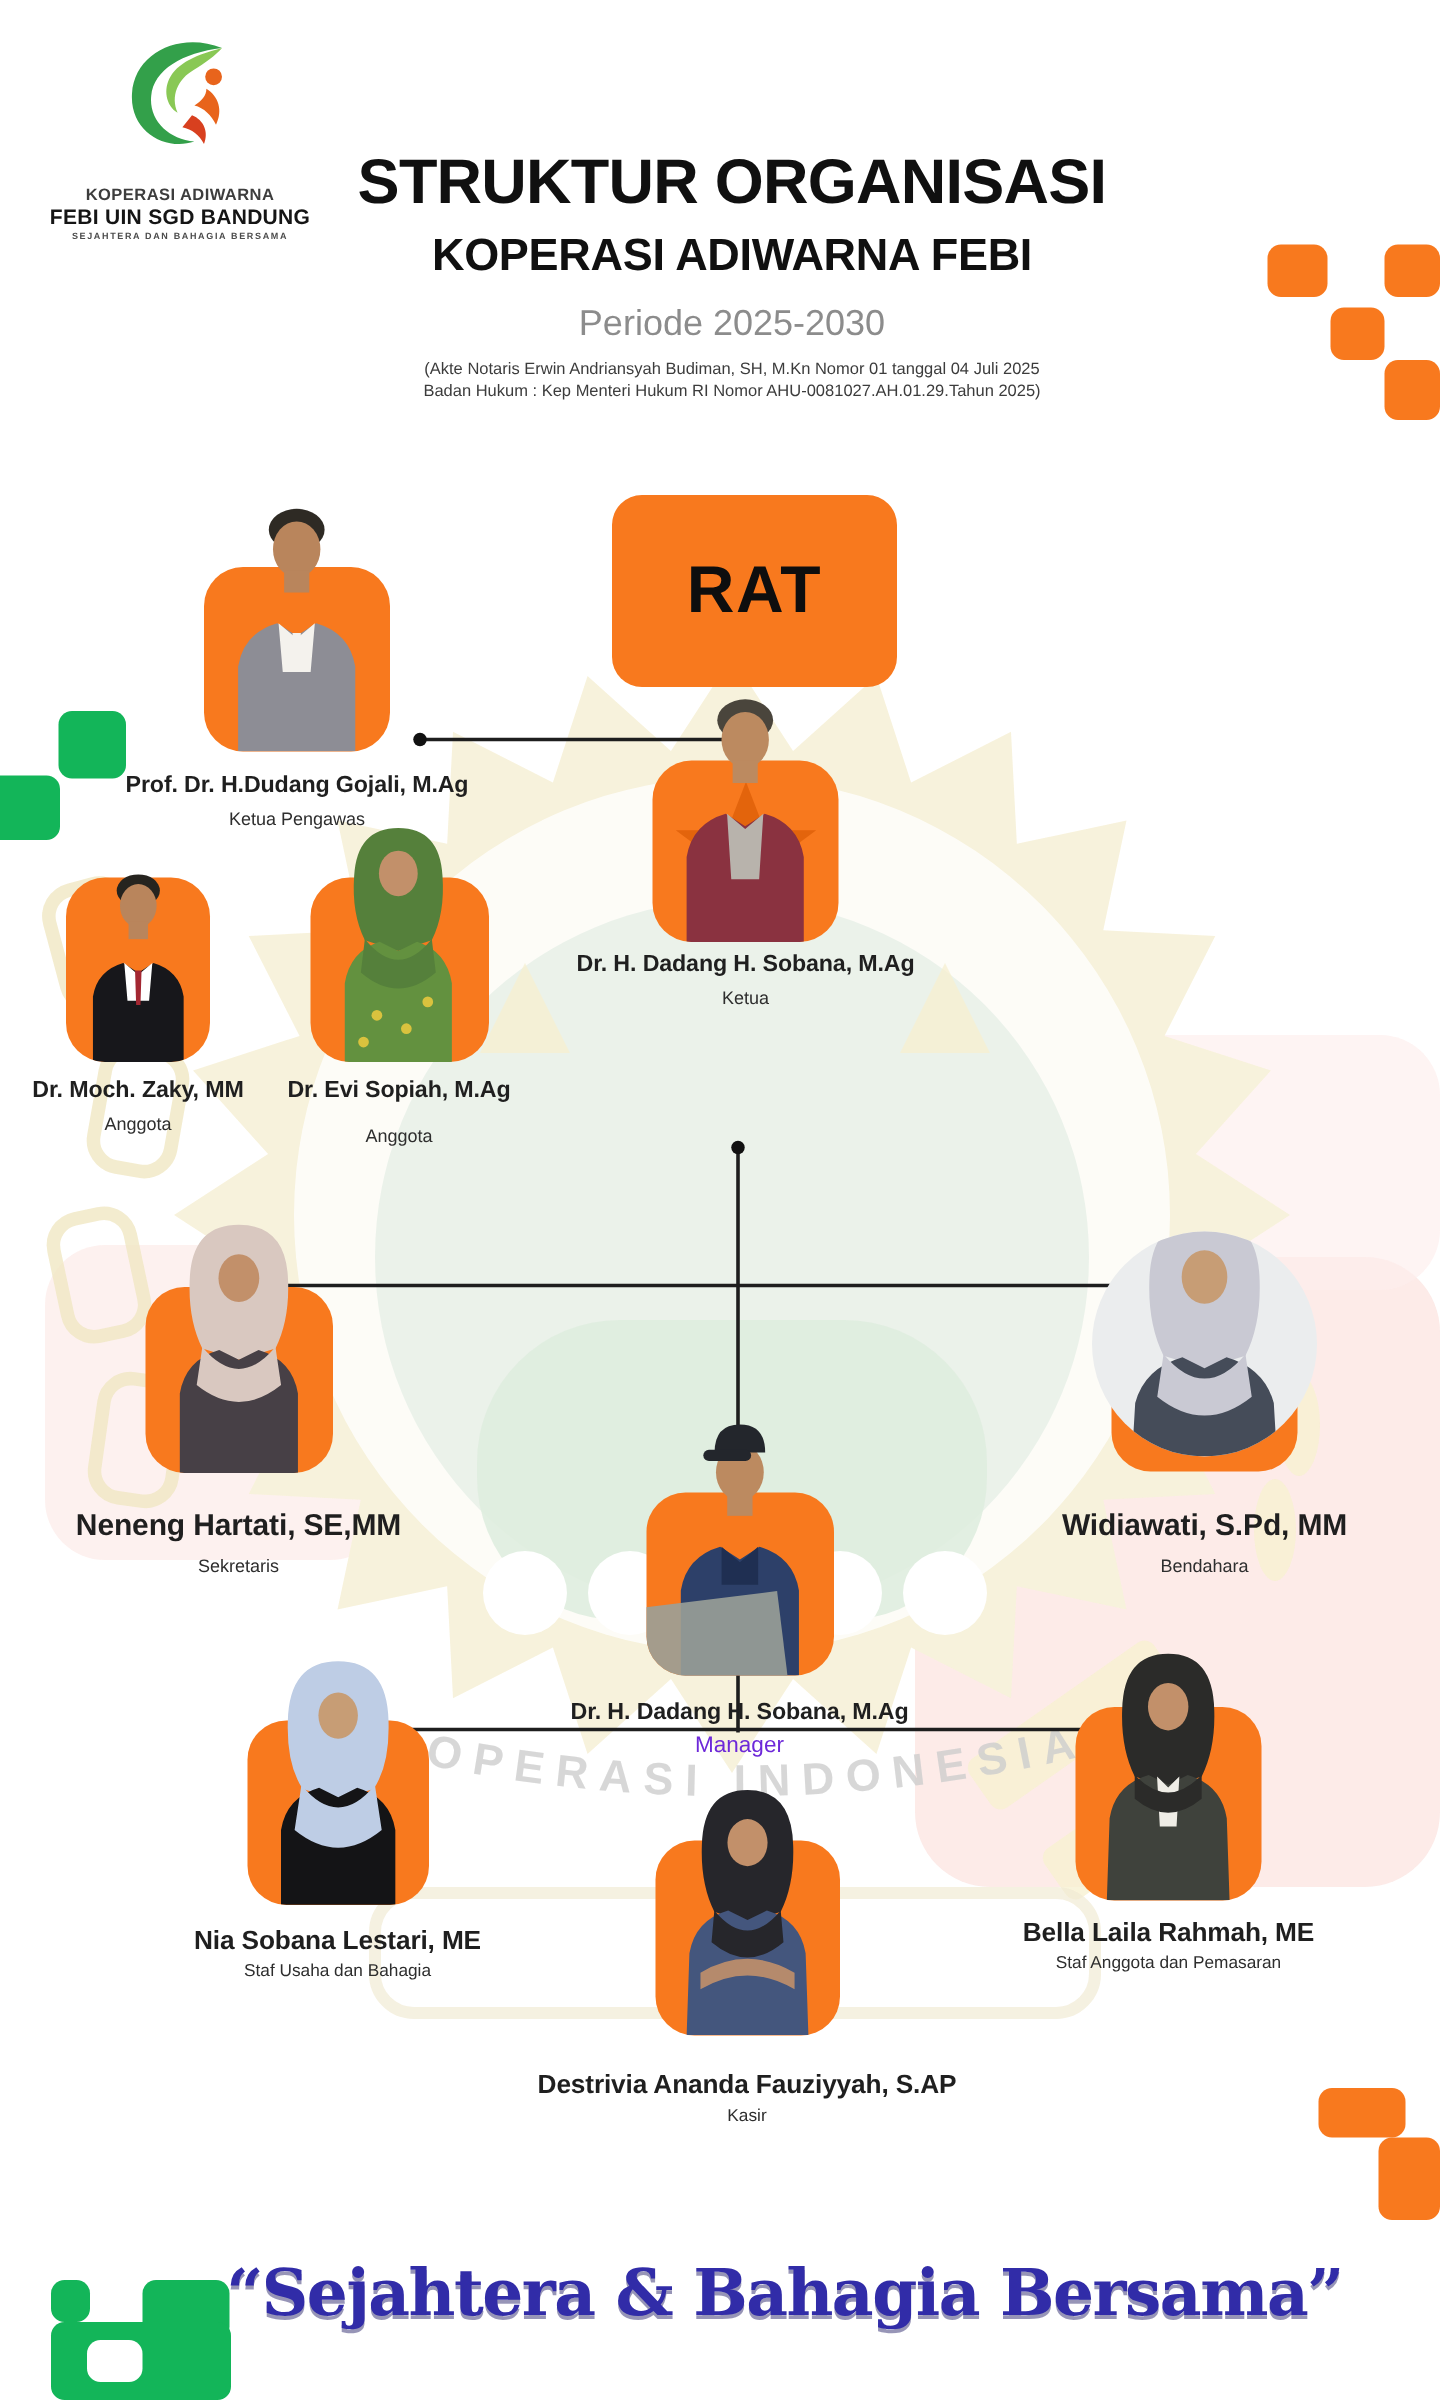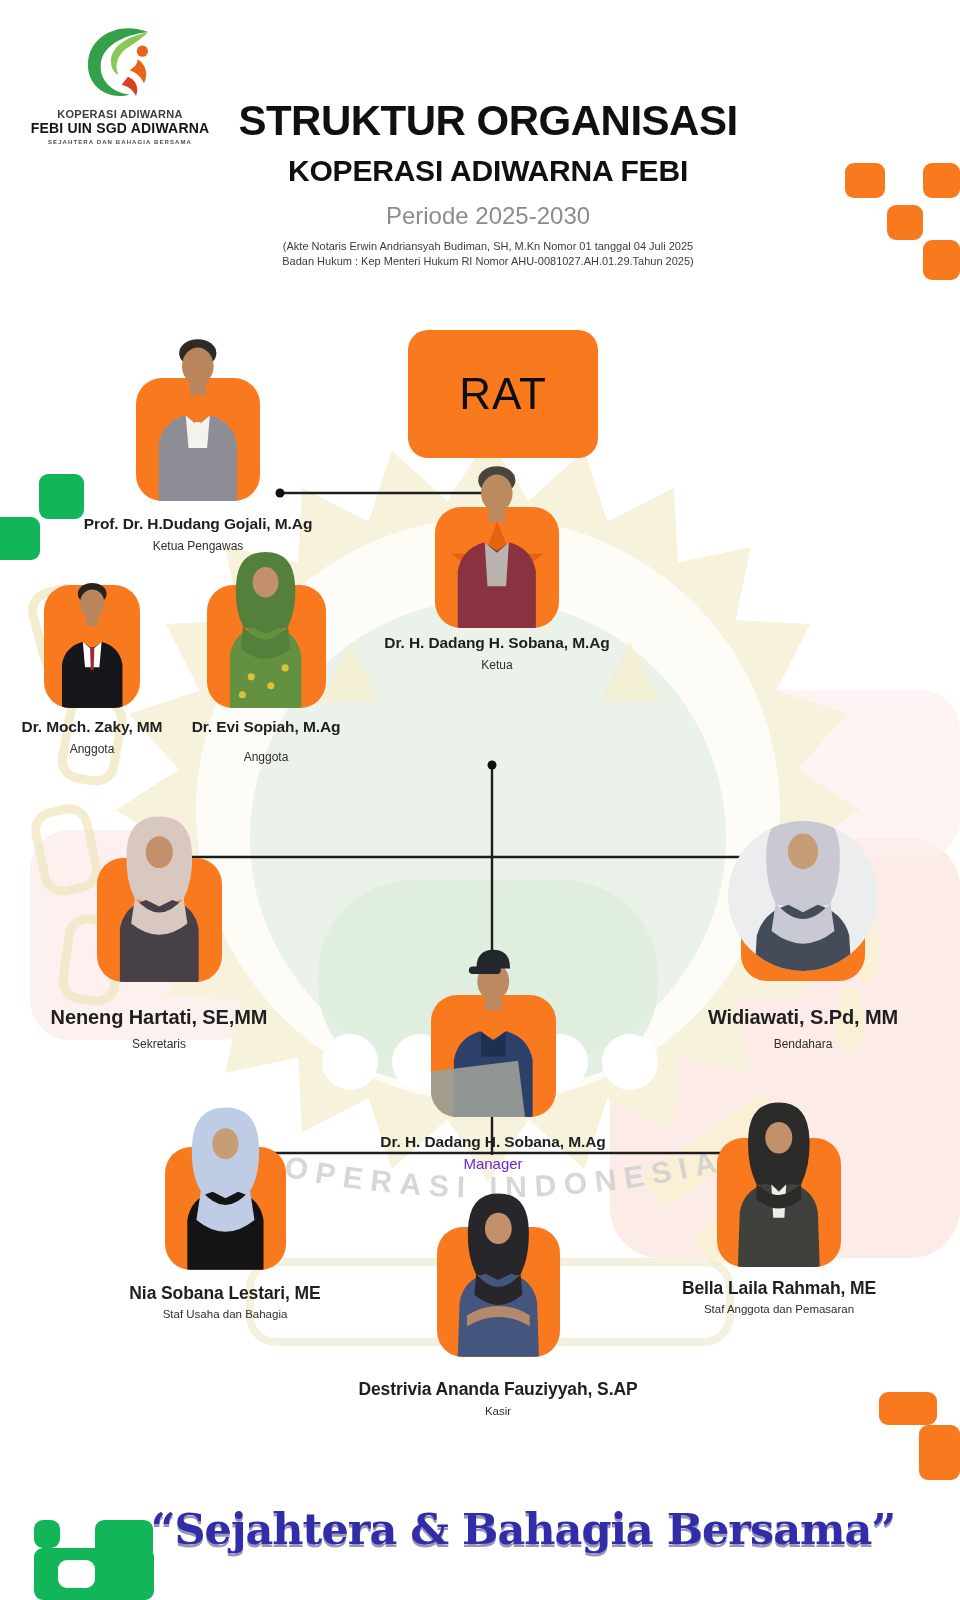--- a/index.html
+++ b/index.html
@@ -14,34 +14,34 @@
 
   
   .px{position:absolute;border-radius:9px;z-index:1;}
   .px.or{background:#F8791E;}
   .px.gr{background:#13B559;}
   .px.wh{background:#ffffff;}
 
   
   .logo{position:absolute;left:20px;top:22px;width:200px;text-align:center;z-index:3;}
   .logo svg{width:96px;height:84px;display:block;margin:0 auto;}
-  .logo .l1{font-size:11px;font-weight:bold;color:#3d3d3d;letter-spacing:.3px;margin-top:2px;}
+  .logo .l1{font-size:11px;font-weight:bold;color:#3d3d3d;letter-spacing:.3px;margin-top:18px;}
   .logo .l2{font-size:14px;font-weight:bold;color:#151515;letter-spacing:.2px;}
   .logo .l3{font-size:6px;font-weight:bold;color:#4c4c4c;letter-spacing:1.1px;margin-top:3px;}
 
   .titleblock{position:absolute;left:0;right:0;top:100px;text-align:center;z-index:3;transform:translateX(8px);}
   .title1{font-size:42px;font-weight:800;color:#101010;letter-spacing:-.5px;line-height:1.0;}
   .title2{font-size:30px;font-weight:800;color:#101010;margin-top:12px;letter-spacing:-.2px;}
   .period{font-size:24px;color:#8c8c8c;margin-top:14px;font-weight:400;}
   .legal{font-size:11px;color:#3c3c3c;margin-top:9px;line-height:1.35;}
 
   
   .rat{position:absolute;left:408px;top:330px;width:190px;height:128px;background:#F8791E;border-radius:20px;
        display:flex;align-items:center;justify-content:center;z-index:3;}
-  .rat span{font-size:44px;font-weight:400;color:#0e0e0e;letter-spacing:1px;}
+  .rat span{font-size:44px;font-weight:700;color:#0e0e0e;letter-spacing:1px;}
 
   
   .card{position:absolute;width:400px;text-align:center;z-index:3;}
   .pbox{position:relative;margin:0 auto;background:#F8791E;border-radius:26px;}
   .avwrap{position:absolute;left:0;right:0;bottom:0;height:calc(100% + 50px);border-radius:0 0 26px 26px;
           overflow:hidden;display:flex;align-items:flex-end;justify-content:center;}
   .av{width:90%;display:block;}
   .boxstar{position:absolute;left:7%;top:7%;width:86%;height:86%;}
   .ledge{position:absolute;left:-16px;right:34px;bottom:-8px;height:58px;background:#9aa098;transform:rotate(-7deg);opacity:.9;}
   .circ{position:absolute;left:50%;top:-36px;width:150px;height:150px;transform:translateX(-50%);
@@ -127,21 +127,21 @@
 
   <div class="logo">
     <svg viewBox="0 0 120 100">
       <path d="M95,10 C60,-4 22,14 20,48 C18,80 48,96 72,88 C50,86 34,70 36,50 C38,28 62,14 95,10 Z" fill="#33a04a"></path>
       <path d="M95,10 C80,14 60,20 52,34 C46,44 48,58 58,64 C52,50 58,36 72,28 C80,23 90,16 95,10 Z" fill="#7cc242" opacity="0.9"></path>
       <circle cx="88" cy="34" r="7" fill="#e8641c"></circle>
       <path d="M82,44 C92,50 96,62 90,74 C86,66 80,60 72,58 C78,54 82,50 82,44 Z" fill="#e8641c"></path>
       <path d="M70,66 C80,70 84,80 80,90 C76,82 70,78 62,76 Z" fill="#d8401f"></path>
     </svg>
     <div class="l1">KOPERASI ADIWARNA</div>
-    <div class="l2">FEBI UIN SGD ADIWARNA</div>
+    <div class="l2">FEBI UIN SGD BANDUNG</div>
     <div class="l3">SEJAHTERA DAN BAHAGIA BERSAMA</div>
   </div>
 
   <div class="titleblock">
     <div class="title1">STRUKTUR ORGANISASI</div>
     <div class="title2">KOPERASI ADIWARNA FEBI</div>
     <div class="period">Periode 2025-2030</div>
     <div class="legal">
       <div>(Akte Notaris  Erwin Andriansyah Budiman, SH, M.Kn Nomor 01 tanggal 04 Juli 2025</div>
       <div>Badan Hukum : Kep Menteri Hukum RI Nomor AHU-0081027.AH.01.29.Tahun 2025)</div>

